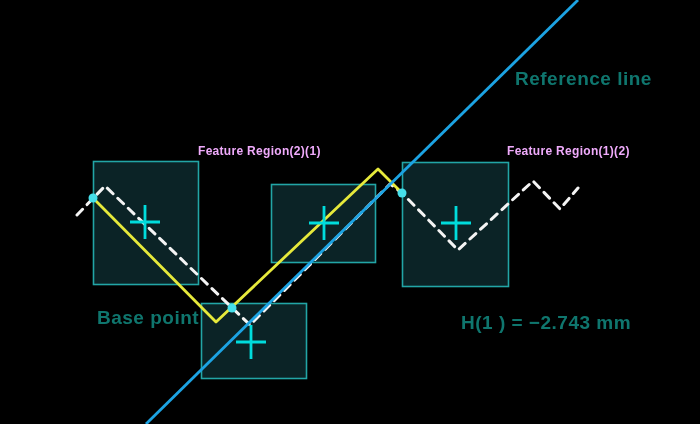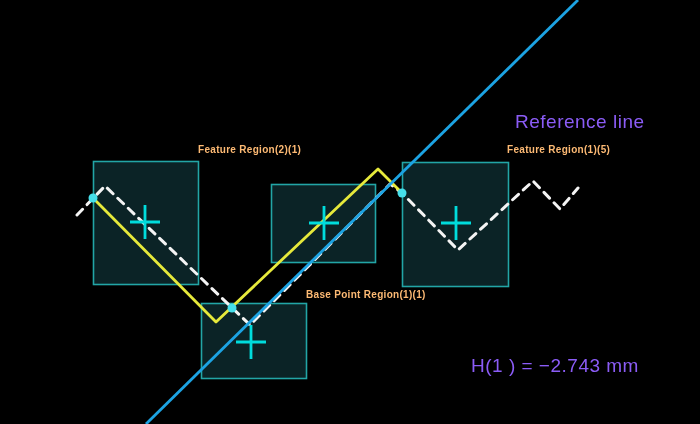--- a/index.html
+++ b/index.html
@@ -14,41 +14,40 @@
     width: 700px; height: 424px;
     background: #000;
   }
   svg.plot { position: absolute; left: 0; top: 0; }
   .lbl {
     position: absolute;
     white-space: nowrap;
     user-select: none;
   }
   .region-label {
-    color: #fdba74;
-    font-size: 10px;
+    color: #f0abfc;
+    font-size: 12px;
     font-weight: 600;
     letter-spacing: 0.3px;
   }
   .orange-label {
-    color: #8b5cf6;
+    color: #0f766e;
     font-size: 19px;
-    font-weight: 400;
+    font-weight: 700;
     letter-spacing: 0.5px;
-    margin-top: 43px;
   }
   
   #lbl-region-feature2 { left: 198px; top: 144px; }
   #lbl-region-line     { left: 378px; top: 168px; }
   #lbl-region-base     { left: 306px; top: 289px; }
   #lbl-region-feature1 { left: 507px; top: 144px; }
   #lbl-h2              { left: 8px;   top: 118px; }
   #lbl-reference       { left: 515px; top: 68px;  }
   #lbl-basepoint       { left: 97px;  top: 307px; }
-  #lbl-h1              { left: 471px; top: 312px; }
+  #lbl-h1              { left: 461px; top: 312px; }
 
   .region-rect { fill: #0b2326; stroke: #22a5a6; stroke-width: 1.6; }
   .profile-line {
     fill: none; stroke: #f4f4f4; stroke-width: 3;
     stroke-dasharray: 8 6.5; stroke-linecap: round; stroke-linejoin: round;
   }
   .measure-line {
     fill: none; stroke: #e6e93b; stroke-width: 2.8;
     stroke-linejoin: round; stroke-linecap: round;
   }
@@ -78,19 +77,19 @@
     <path class="cross-marker" d="M309,223 h30 M324,206 v34"></path>
     <path class="cross-marker" d="M441,223 h30 M456,206 v34"></path>
     <path class="cross-marker" d="M236,342 h30 M251,325 v34"></path>
 
     <circle class="point-dot" cx="93" cy="198" r="4.5"></circle>
     <circle class="point-dot" cx="232" cy="308" r="4.5"></circle>
     <circle class="point-dot" cx="402" cy="193" r="4.5"></circle>
   </svg>
 
   <div class="lbl region-label" id="lbl-region-feature2">Feature Region(2)(1)</div>
-  <div class="lbl region-label" id="lbl-region-base">Base Point Region(1)(1)</div>
-  <div class="lbl region-label" id="lbl-region-feature1">Feature Region(1)(5)</div>
+  <div class="lbl region-label" id="lbl-region-feature1">Feature Region(1)(2)</div>
 
   <div class="lbl orange-label" id="lbl-reference">Reference line</div>
+  <div class="lbl orange-label" id="lbl-basepoint">Base point</div>
   <div class="lbl orange-label" id="lbl-h1">H(1 ) = −2.743 mm</div>
 
 </div>
 
 </body></html>

